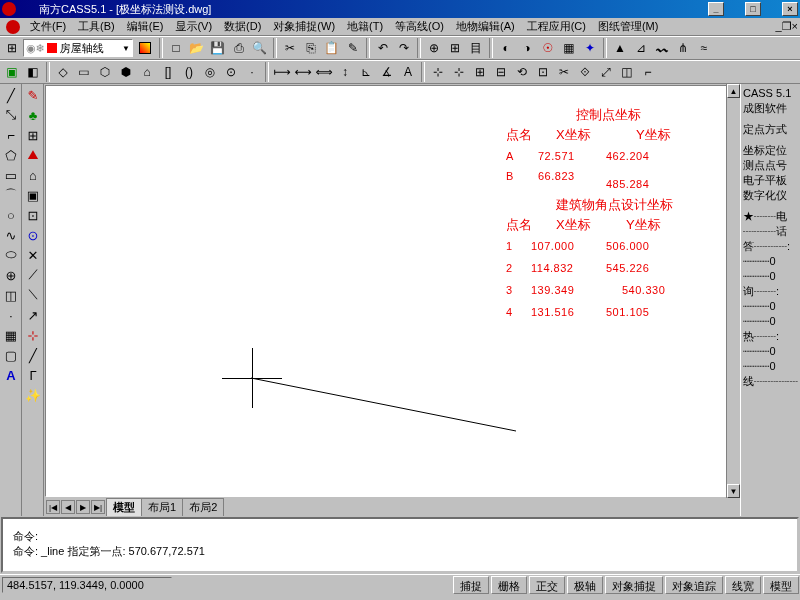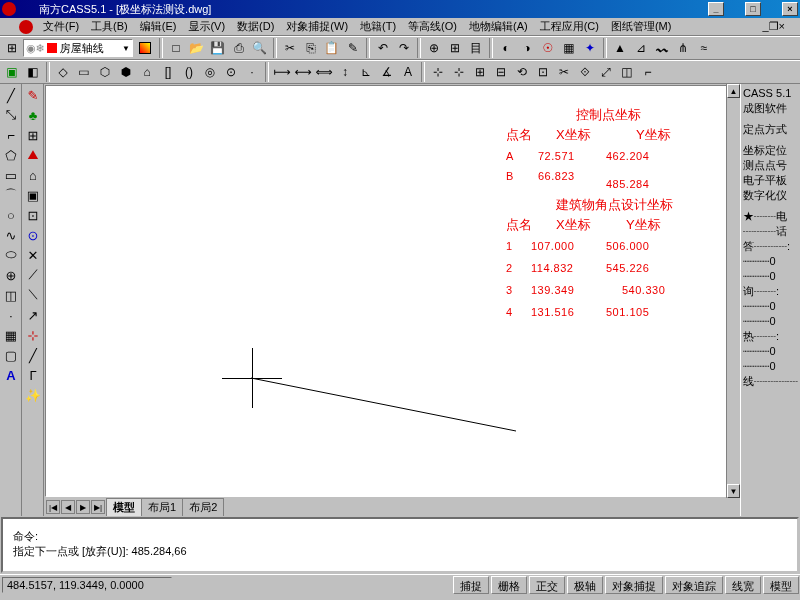--- a/index.html
+++ b/index.html
@@ -1,21 +1,21 @@
 <!DOCTYPE html>
 <html><head>
 <meta charset="utf-8">
 <style>
 * { margin:0; padding:0; box-sizing:border-box; font-family:"SimSun","宋体",sans-serif; font-size:11px; }
 body { background:#c0c0c0; width:800px; height:600px; overflow:hidden; }
 .titlebar { background:linear-gradient(to right,#000080,#1084d0); color:#fff; height:18px; display:flex; align-items:center; padding:0 2px;gap:19px; }
 .titlebar .icon { width:14px; height:14px; background:#c00; border-radius:50%; margin-right:4px; }
 .titlebar .spacer { flex:1; }
 .titlebar .winbtn { width:16px; height:14px; background:#c0c0c0; border:1px solid #fff; border-right-color:#404040; border-bottom-color:#404040; margin-left:2px; display:flex; align-items:center; justify-content:center; color:#000; font-size:9px; font-weight:bold; }
-.menubar { background:#c0c0c0; height:18px; display:flex; align-items:center; padding:0 15px; border-bottom:1px solid #808080; }
+.menubar { background:#c0c0c0; height:18px; display:flex; align-items:center; padding:0 2px; border-bottom:1px solid #808080; }
 .menubar .mi { padding:1px 6px; }
 .menubar .docbtns { margin-left:auto; display:flex; }
 .toolbar { background:#c0c0c0; height:24px; display:flex; align-items:center; padding:1px 2px; border-top:1px solid #fff; border-bottom:1px solid #808080; gap:1px; }
 .tbtn { width:20px; height:20px; border:1px solid #c0c0c0; display:flex; align-items:center; justify-content:center; font-size:12px; color:#000;}
 .tsep { width:4px; height:20px; border-left:1px solid #808080; border-right:1px solid #fff; margin:0 2px; }
 .layerbox { width:110px; height:18px; background:#fff; border:1px solid #808080; border-right-color:#fff; border-bottom-color:#fff; display:flex; align-items:center; padding:0 2px; font-size:11px;}
 .layerbox .sq { width:10px; height:10px; background:#f00; margin-right:3px; }
 .layerbox .dd { margin-left:auto; font-size:8px; }
 .main { display:flex; height:432px; }
 .leftbar { width:22px; background:#c0c0c0; border-right:1px solid #808080; display:flex; flex-direction:column; padding:1px; gap:0; }
@@ -267,21 +267,21 @@
     <div>┈┈┈┈0</div>
     <div>热┈┈:</div>
     <div>┈┈┈┈0</div>
     <div>┈┈┈┈0</div>
     <div>线┈┈┈┈</div>
   </div>
 </div>
 
 <div class="cmdarea">
   <div>命令:</div>
-  <div>指定下一点或 [放弃(U)]: 485.284,66</div>
+  <div>命令: _line 指定第一点: 570.677,72.571</div>
 </div>
 
 <div class="statusbar">
   <div class="coords">484.5157, 119.3449, 0.0000</div>
   <div style="flex:1"></div>
   <div class="sbtn">捕捉</div>
   <div class="sbtn">栅格</div>
   <div class="sbtn">正交</div>
   <div class="sbtn">极轴</div>
   <div class="sbtn">对象捕捉</div>

